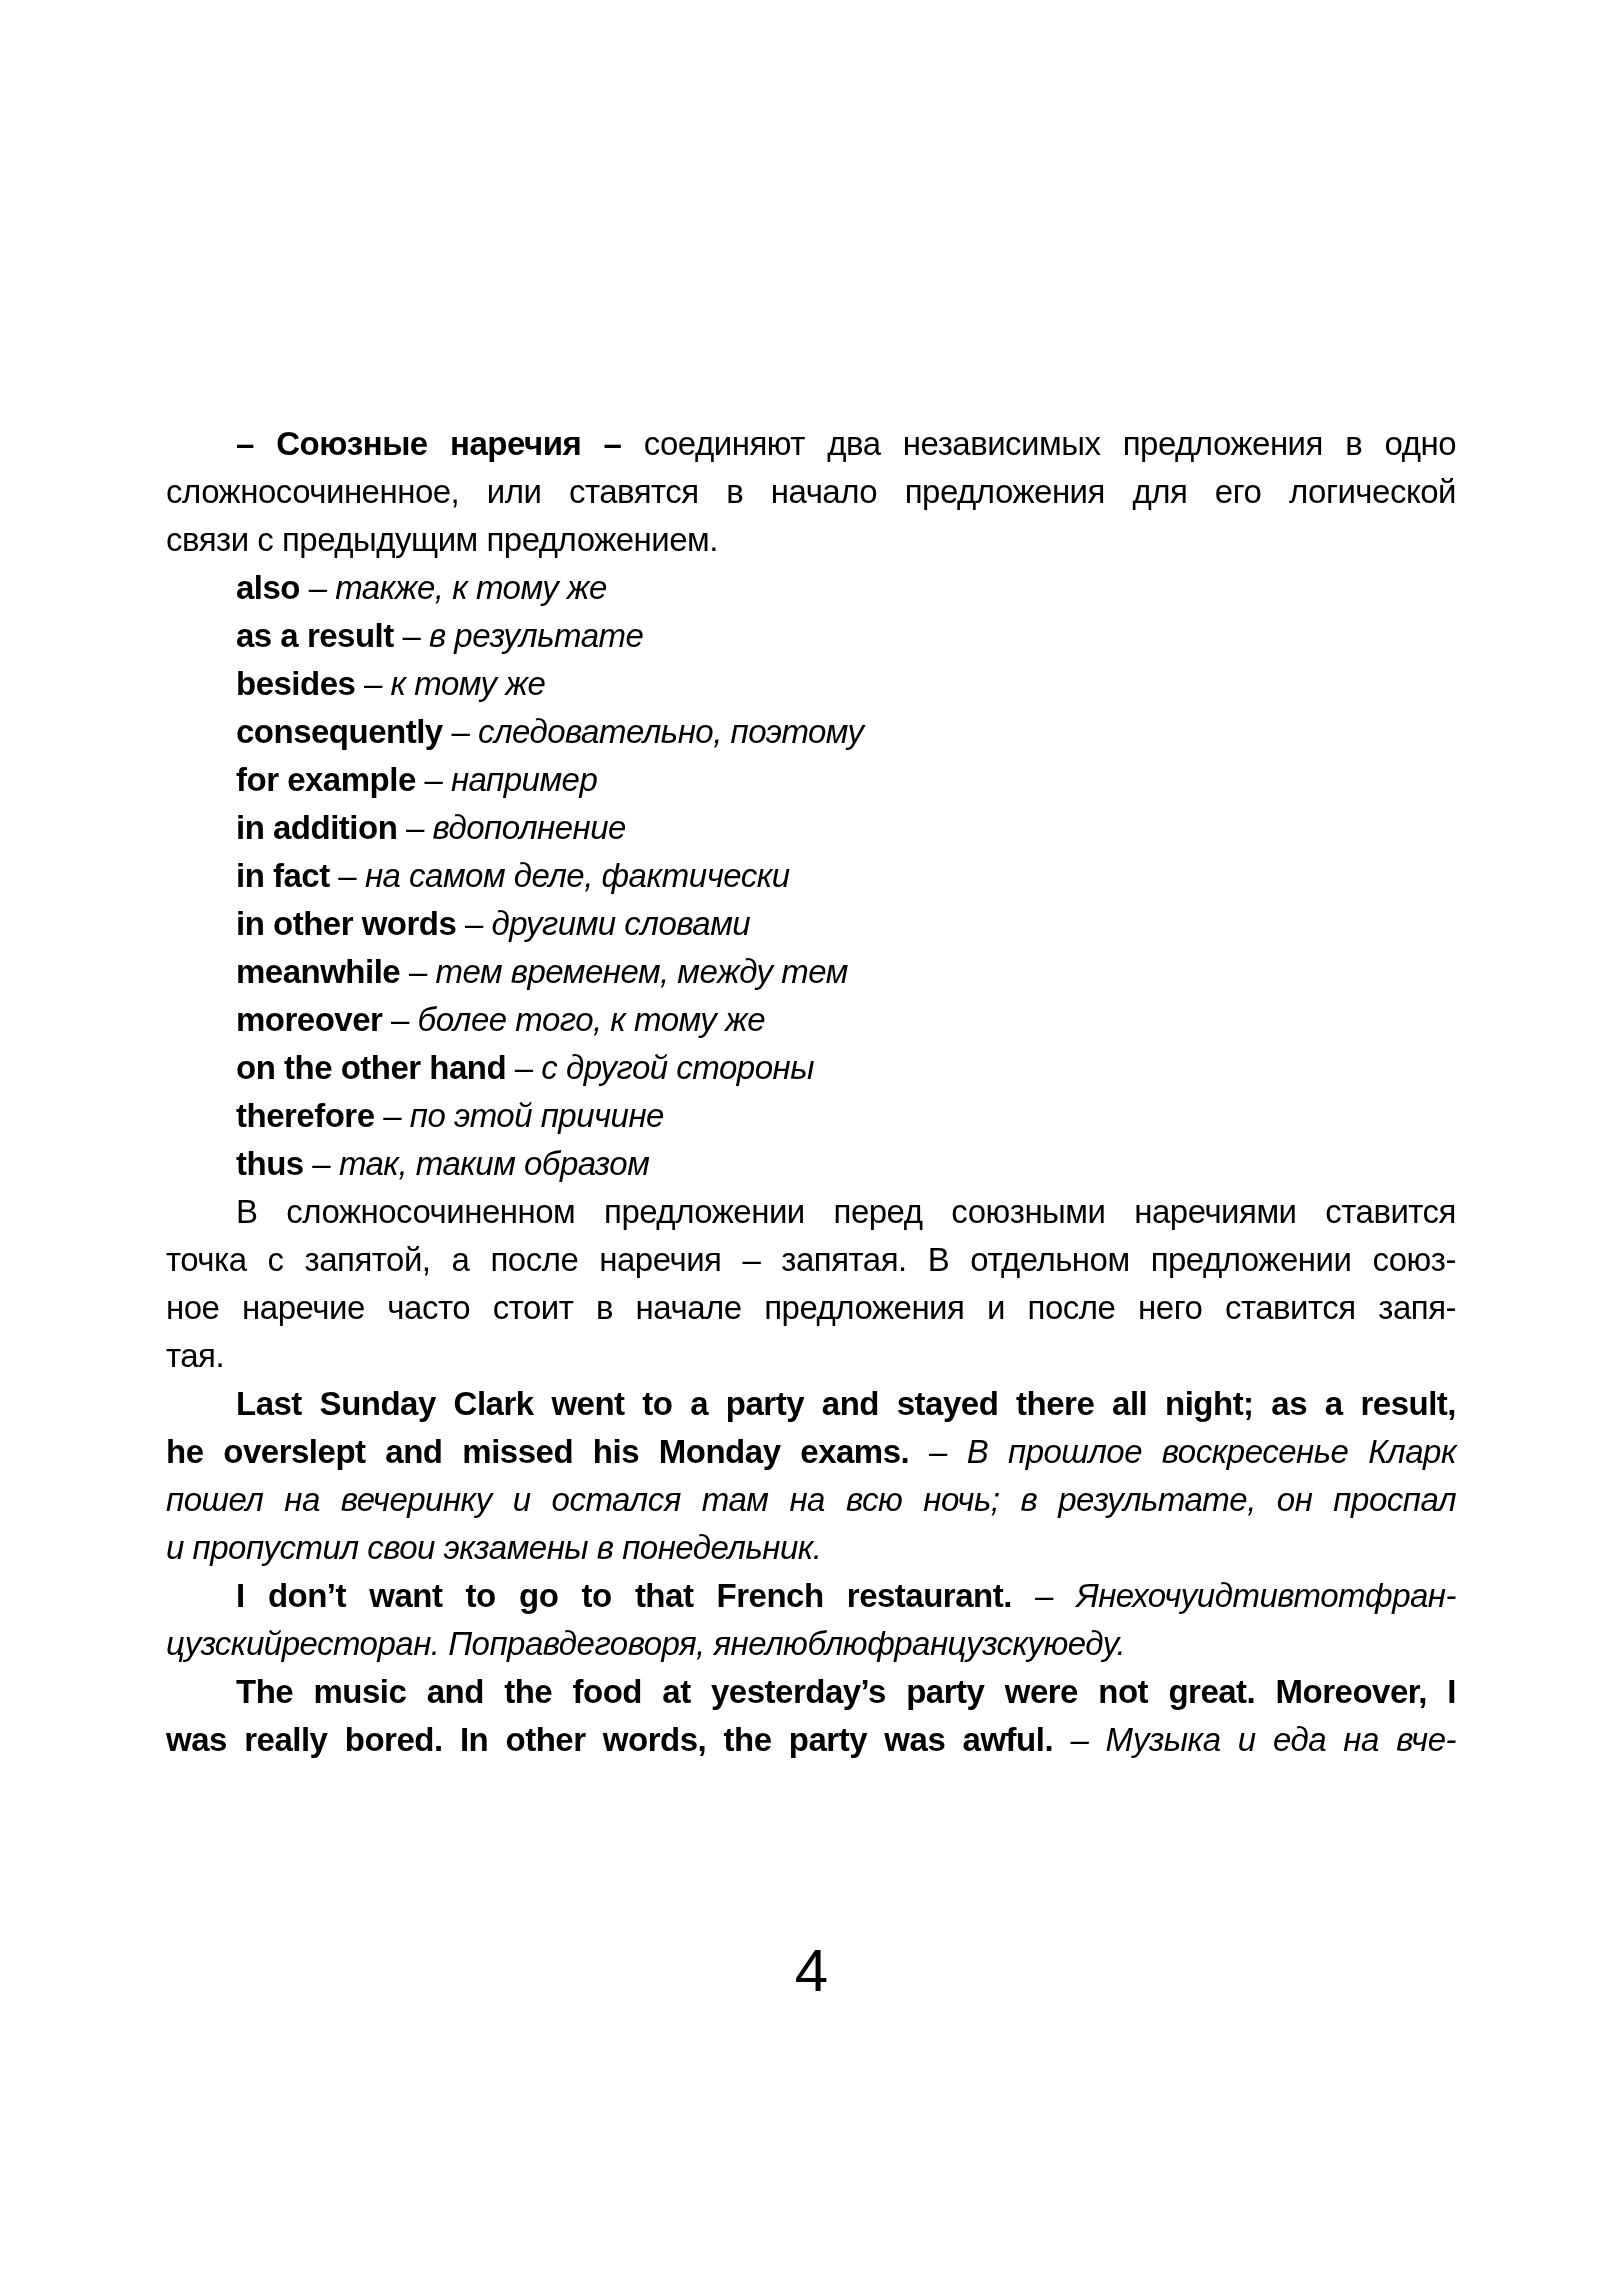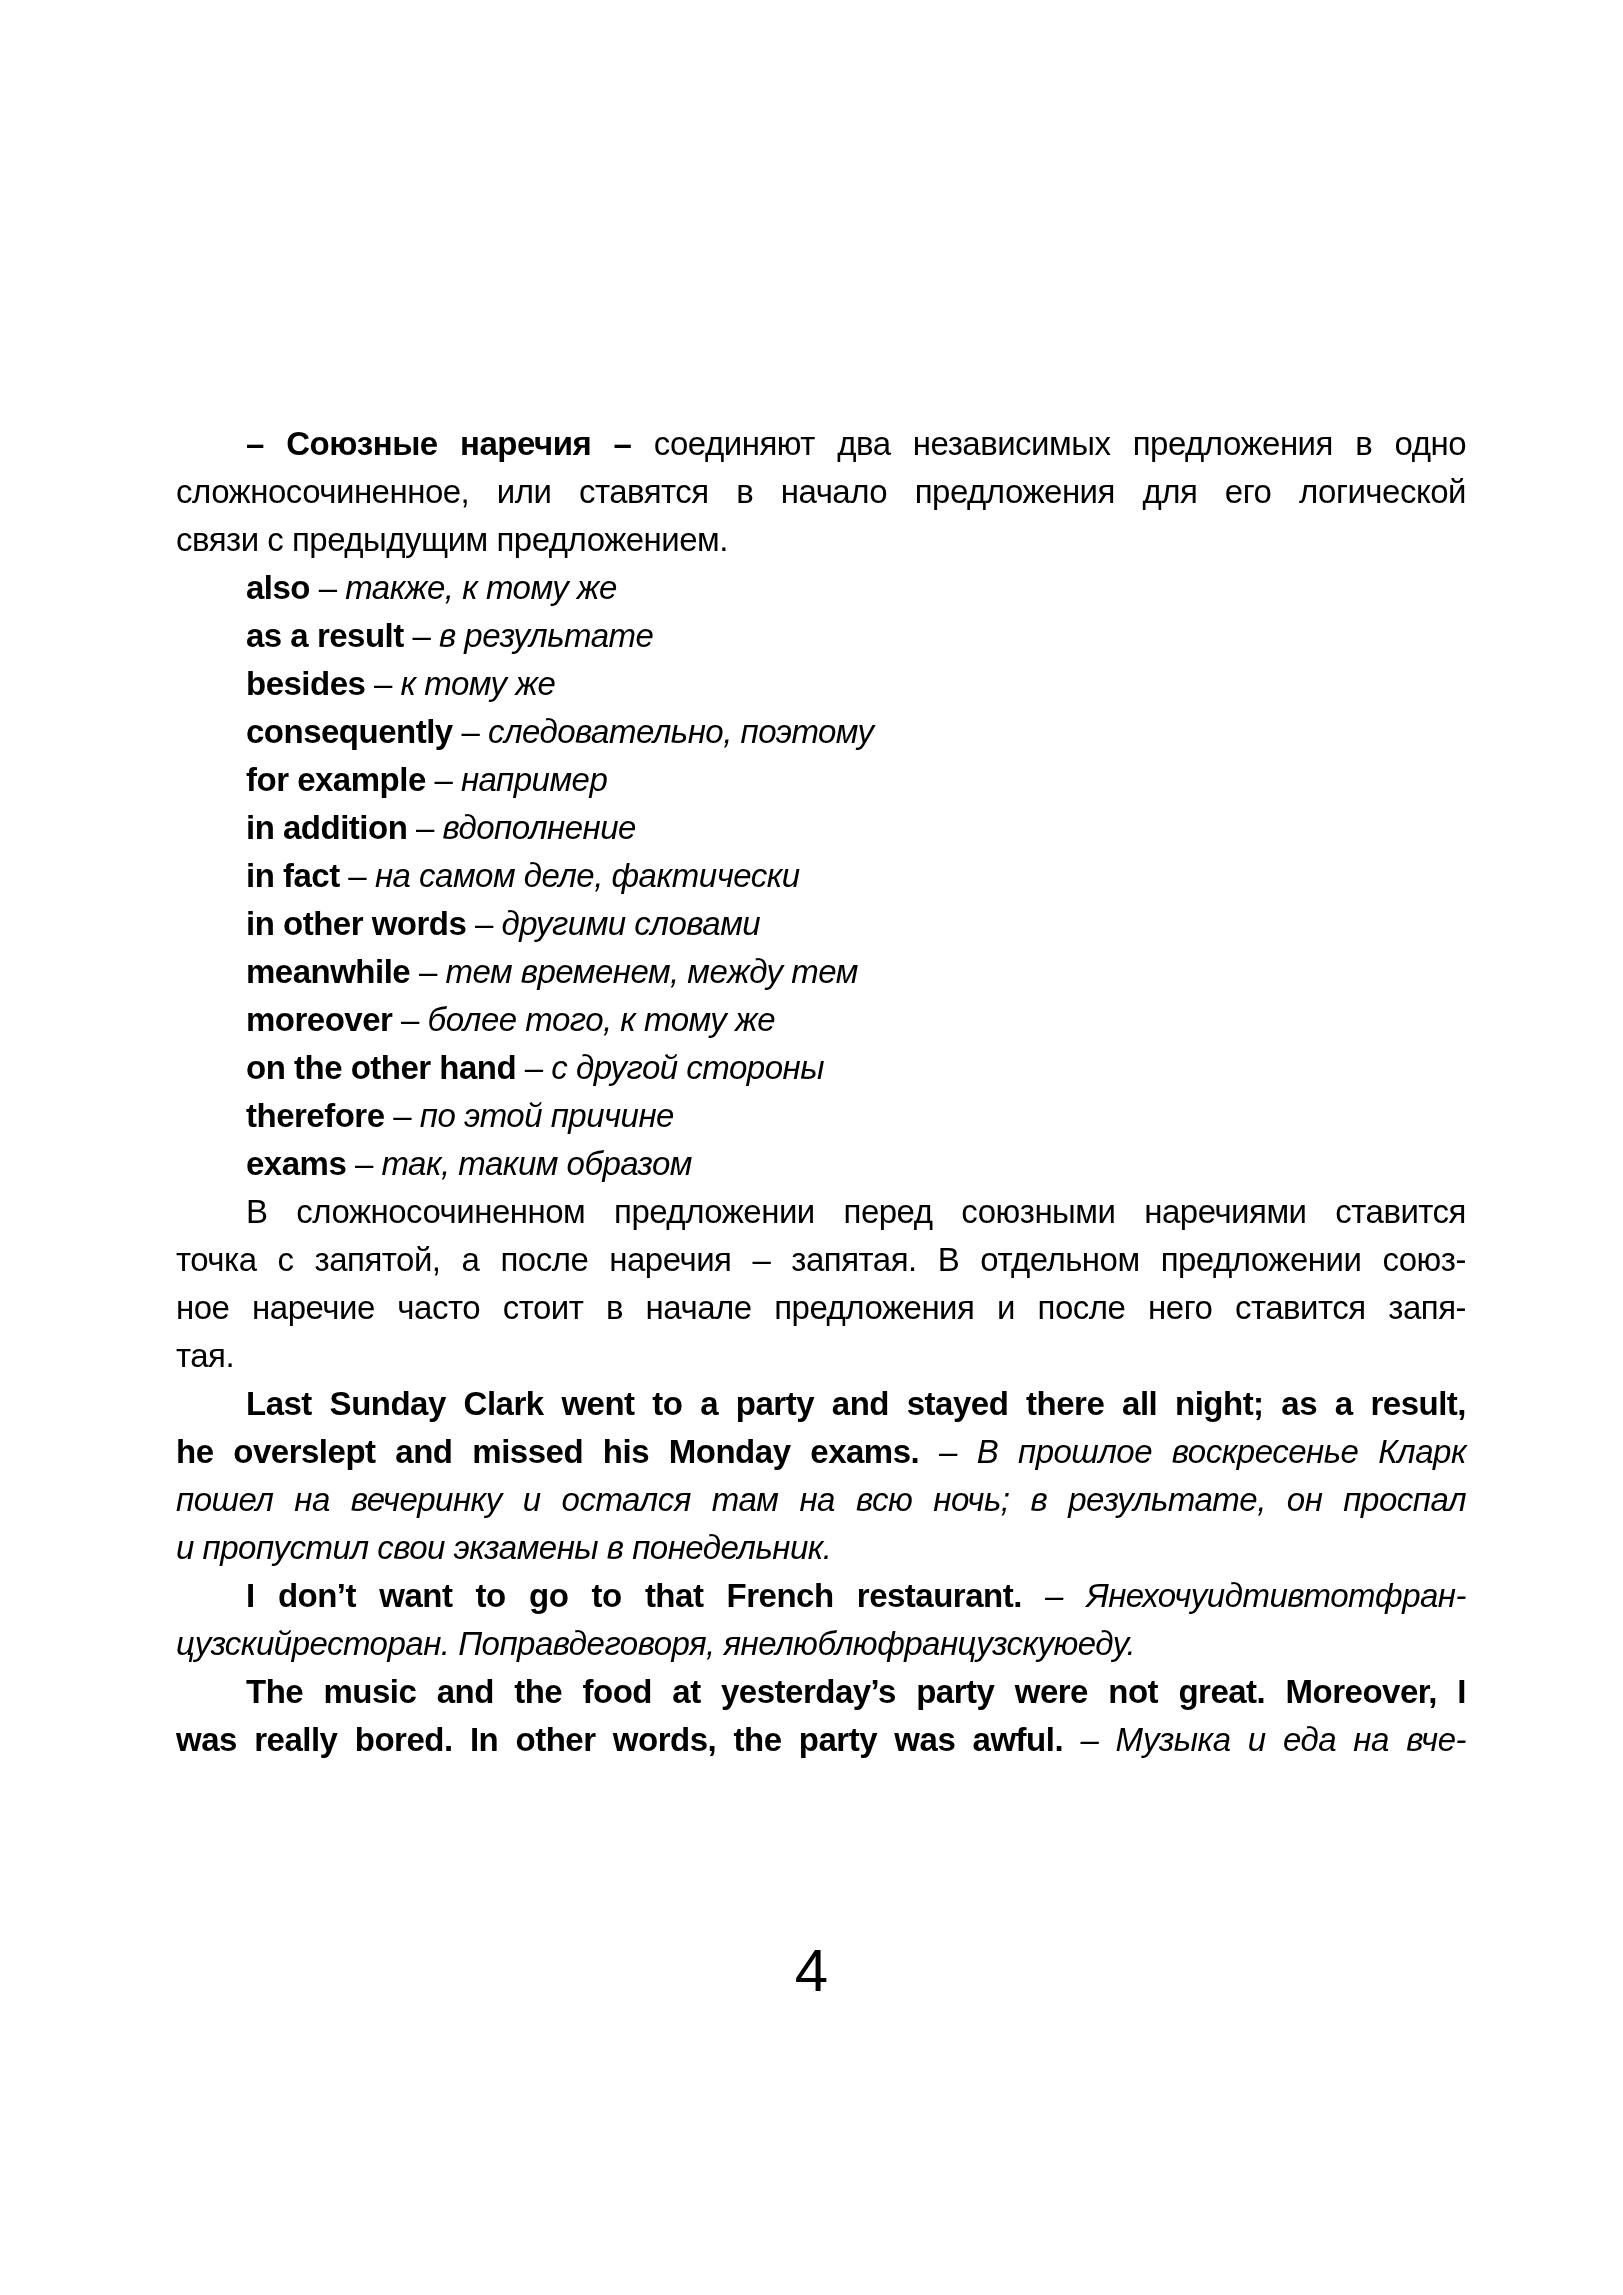--- a/index.html
+++ b/index.html
@@ -11,21 +11,21 @@
     position: relative;
     width: 1623px;
     height: 2295px;
     background: #ffffff;
     color: #000000;
     font-family: "Liberation Sans", sans-serif;
     overflow: hidden;
   }
   .content {
     position: absolute;
-    left: 176px;
+    left: 166px;
     top: 420px;
     width: 1290px;
   }
   .line {
     font-size: 33px;
     line-height: 48px;
     letter-spacing: -0.5px;
     text-align: justify;
     text-align-last: justify;
     white-space: normal;
@@ -64,21 +64,21 @@
       <div class="line indent last"><span class="seg-bold">besides</span><span class="seg-regular"> – </span><span class="seg-italic">к тому же</span></div>
       <div class="line indent last"><span class="seg-bold">consequently</span><span class="seg-regular"> – </span><span class="seg-italic">следовательно, поэтому</span></div>
       <div class="line indent last"><span class="seg-bold">for example</span><span class="seg-regular"> – </span><span class="seg-italic">например</span></div>
       <div class="line indent last"><span class="seg-bold">in addition</span><span class="seg-regular"> – </span><span class="seg-italic">вдополнение</span></div>
       <div class="line indent last"><span class="seg-bold">in fact</span><span class="seg-regular"> – </span><span class="seg-italic">на самом деле, фактически</span></div>
       <div class="line indent last"><span class="seg-bold">in other words</span><span class="seg-regular"> – </span><span class="seg-italic">другими словами</span></div>
       <div class="line indent last"><span class="seg-bold">meanwhile</span><span class="seg-regular"> – </span><span class="seg-italic">тем временем, между тем</span></div>
       <div class="line indent last"><span class="seg-bold">moreover</span><span class="seg-regular"> – </span><span class="seg-italic">более того, к тому же</span></div>
       <div class="line indent last"><span class="seg-bold">on the other hand</span><span class="seg-regular"> – </span><span class="seg-italic">с другой стороны</span></div>
       <div class="line indent last"><span class="seg-bold">therefore</span><span class="seg-regular"> – </span><span class="seg-italic">по этой причине</span></div>
-      <div class="line indent last"><span class="seg-bold">exams</span><span class="seg-regular"> – </span><span class="seg-italic">так, таким образом</span></div>
+      <div class="line indent last"><span class="seg-bold">thus</span><span class="seg-regular"> – </span><span class="seg-italic">так, таким образом</span></div>
       <div class="line indent"><span class="seg-regular">В сложносочиненном предложении перед союзными наречиями ставится</span></div>
       <div class="line"><span class="seg-regular">точка с запятой, а после наречия – запятая. В отдельном предложении союз-</span></div>
       <div class="line"><span class="seg-regular">ное наречие часто стоит в начале предложения и после него ставится запя-</span></div>
       <div class="line last"><span class="seg-regular">тая.</span></div>
       <div class="line indent"><span class="seg-bold">Last Sunday Clark went to a party and stayed there all night; as a result,</span></div>
       <div class="line"><span class="seg-bold">he overslept and missed his Monday exams. </span><span class="seg-italic">– В прошлое воскресенье Кларк</span></div>
       <div class="line"><span class="seg-italic">пошел на вечеринку и остался там на всю ночь; в результате, он проспал</span></div>
       <div class="line last"><span class="seg-italic">и пропустил свои экзамены в понедельник.</span></div>
       <div class="line indent"><span class="seg-bold">I don’t want to go to that French restaurant. </span><span class="seg-italic">– Янехочуидтивтотфран-</span></div>
       <div class="line last"><span class="seg-italic">цузскийресторан. Поправдеговоря, янелюблюфранцузскуюеду.</span></div>

